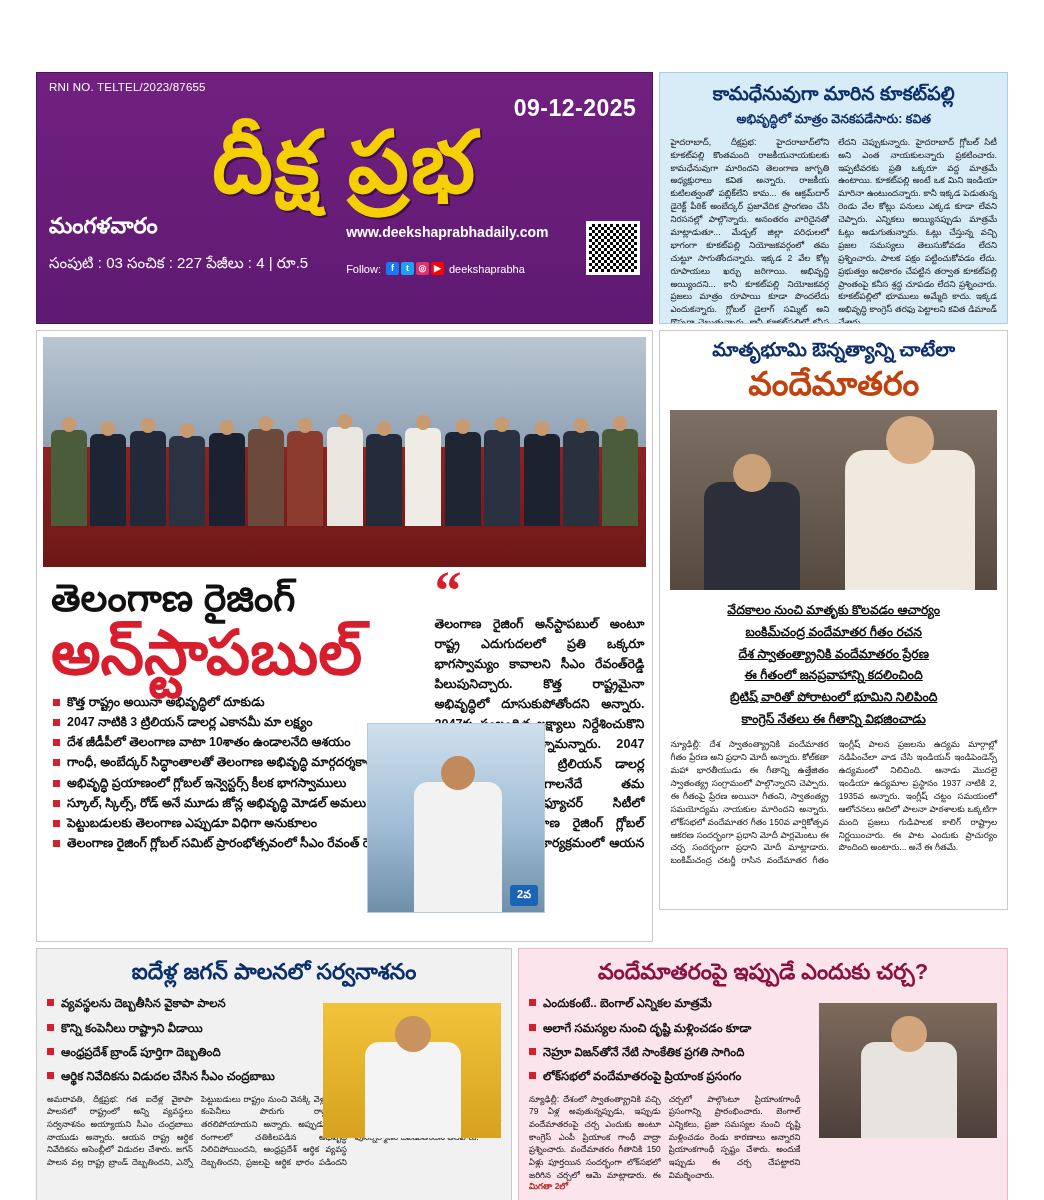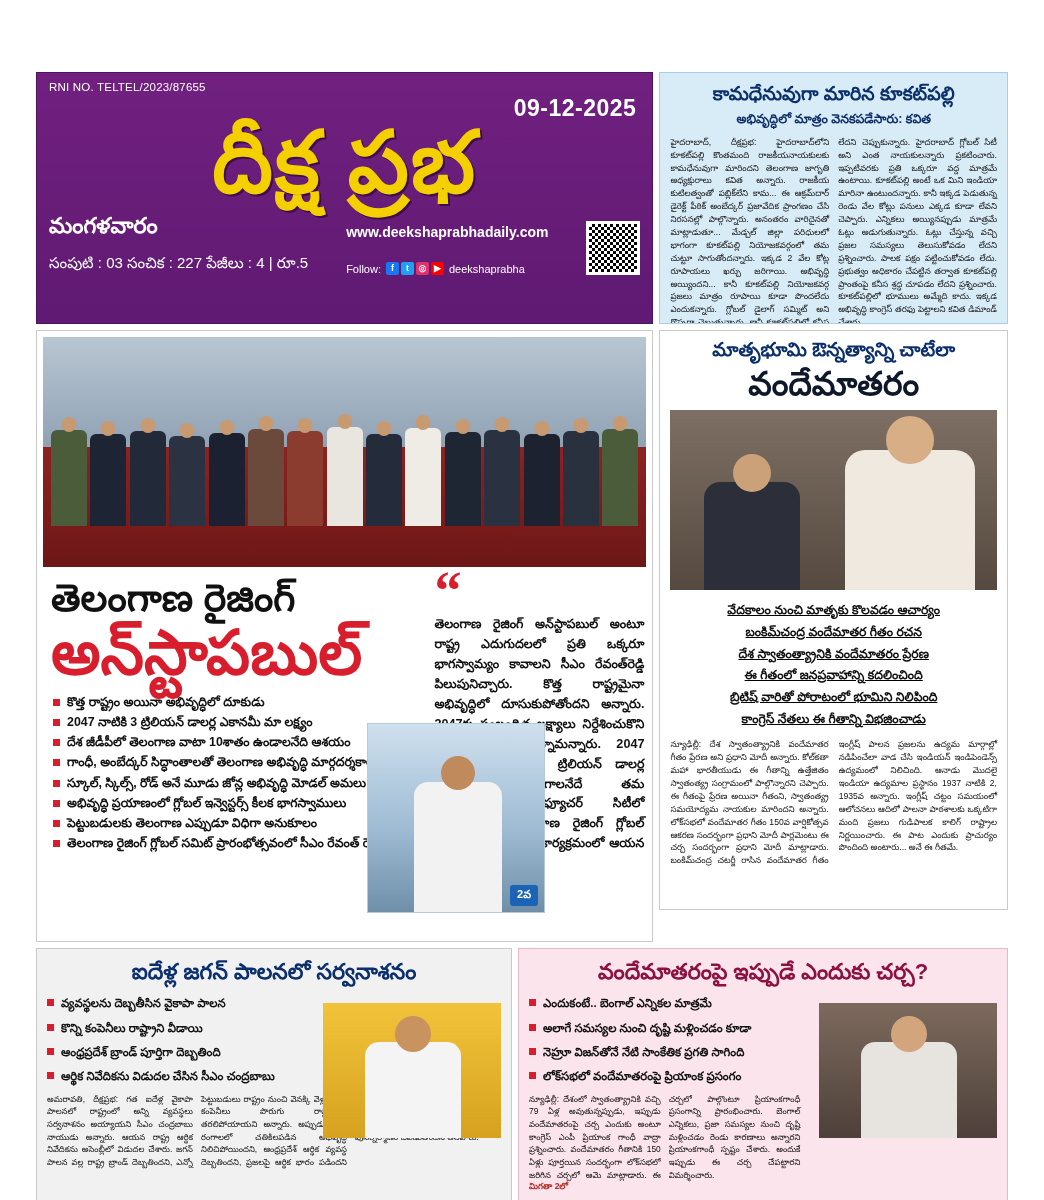--- a/index.html
+++ b/index.html
@@ -287,21 +287,21 @@
     box-sizing: border-box;
     background: #fff;
     height: 580px;
     padding: 8px 10px;
     overflow: hidden;
   }
   .rc-head1 {
     text-align:center; font-size: 19px; font-weight:bold; color:#0b2f6d; line-height:1.2;
   }
   .rc-head2 {
-    text-align:center; font-size: 33px; font-weight:bold; color:#0f172a; line-height:1.1; margin-top:4px;
+    text-align:center; font-size: 33px; font-weight:bold; color:#c2410c; line-height:1.1; margin-top:4px;
   }
   .rc-photo {
     margin-top: 8px;
     height: 180px;
     background: linear-gradient(180deg,#7d6f63 0%,#564a40 100%);
     position: relative;
     overflow:hidden;
   }
   .rc-photo .modi {
     position:absolute; right:22px; bottom:0; width:130px; height:140px;
@@ -471,22 +471,22 @@
       </div>
 
       <div class="lead-head-tel">తెలంగాణ రైజింగ్</div>
       <div class="lead-head-red">అన్‌స్టాపబుల్</div>
 
       <ul class="bullets">
         <li>కొత్త రాష్ట్రం అయినా అభివృద్ధిలో దూకుడు</li>
         <li>2047 నాటికి 3 ట్రిలియన్ డాలర్ల ఎకానమీ మా లక్ష్యం</li>
         <li>దేశ జీడీపీలో తెలంగాణ వాటా 10శాతం ఉండాలనేది ఆశయం</li>
         <li>గాంధీ, అంబేద్కర్ సిద్ధాంతాలతో తెలంగాణ అభివృద్ధి మార్గదర్శకాలు</li>
+        <li>అభివృద్ధి ప్రయాణంలో గ్లోబల్ ఇన్వెస్టర్స్ కీలక భాగస్వాములు</li>
         <li>స్కూల్, స్కిల్స్, రోడ్ అనే మూడు జోన్ల అభివృద్ధి మోడల్ అమలు</li>
-        <li>అభివృద్ధి ప్రయాణంలో గ్లోబల్ ఇన్వెస్టర్స్ కీలక భాగస్వాములు</li>
         <li>పెట్టుబడులకు తెలంగాణ ఎప్పుడూ విధిగా అనుకూలం</li>
         <li>తెలంగాణ రైజింగ్ గ్లోబల్ సమిట్ ప్రారంభోత్సవంలో సీఎం రేవంత్ రెడ్డి</li>
       </ul>
 
       <div class="quote-col">
         <div class="quote-mark">“</div>
         <div class="quote-text">తెలంగాణ రైజింగ్ అన్‌స్టాపబుల్ అంటూ రాష్ట్ర ఎదుగుదలలో ప్రతి ఒక్కరూ భాగస్వామ్యం కావాలని సీఎం రేవంత్‌రెడ్డి పిలుపునిచ్చారు. కొత్త రాష్ట్రమైనా అభివృద్ధిలో దూసుకుపోతోందని అన్నారు. 2047కు సంబంధిత లక్ష్యాలు నిర్దేశించుకొని ముందుకు సాగుతున్నామన్నారు. 2047 నాటికి తెలంగాణ 3 ట్రిలియన్ డాలర్ల ఎకానమీగా ఎదగాలనేదే తమ ఆశయమన్నారు. ఫ్యూచర్ సిటీలో నిర్మాస్తున్న ' తెలంగాణ రైజింగ్ గ్లోబల్ సమిట్' ప్రారంభోత్సవ కార్యక్రమంలో ఆయన ప్రసంగించారు.</div>
       </div>
 
       <div class="inset-photo">

